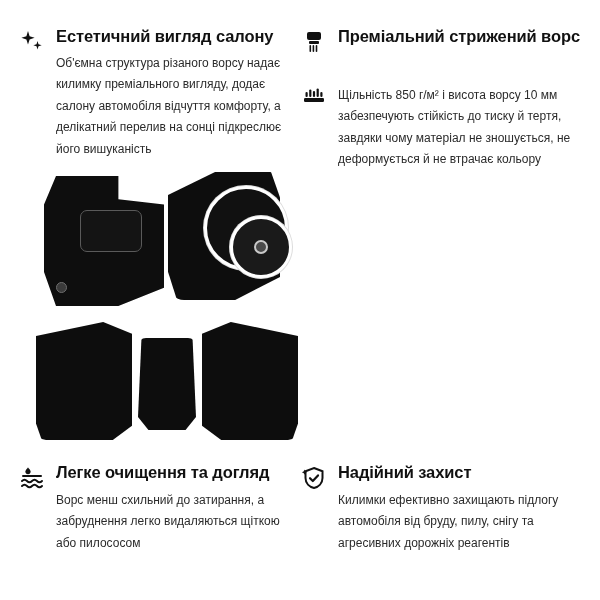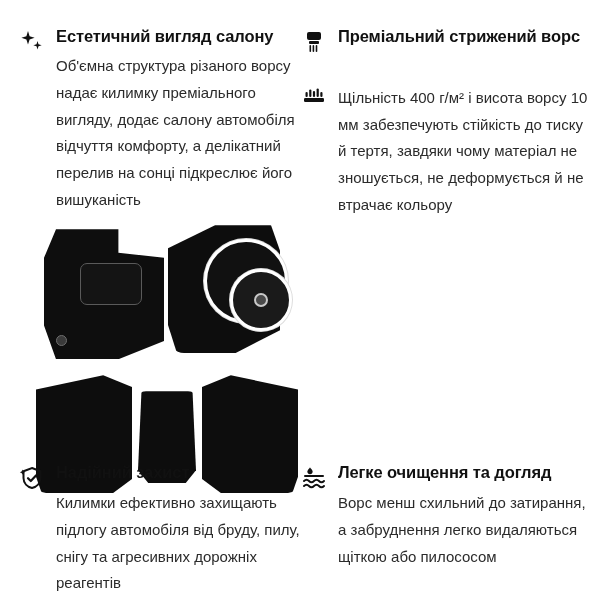--- a/index.html
+++ b/index.html
@@ -34,21 +34,21 @@
     margin-top: 2px;
   }
   .feature h3 {
     font-size: 16.5px;
     font-weight: bold;
     line-height: 1.22;
     letter-spacing: -0.1px;
     color: #111;
   }
   .feature p {
-    font-size: 15px;
+    font-size: 12px;
     line-height: 1.78;
     color: #2b2b2b;
     margin-top: 7px;
     max-width: 252px;
   }
 
   
   .col-left  { grid-column: 1; }
   .col-right { grid-column: 2; }
 
@@ -233,54 +233,54 @@
           <svg width="26" height="26" viewBox="0 0 26 26">
             <rect x="3" y="17" width="20" height="4" rx="1.2" fill="#111"></rect>
             <rect x="4.5" y="11" width="2.2" height="5" rx="1.1" fill="#111"></rect>
             <rect x="8.2" y="8.5" width="2.2" height="7.5" rx="1.1" fill="#111"></rect>
             <rect x="11.9" y="10" width="2.2" height="6" rx="1.1" fill="#111"></rect>
             <rect x="15.6" y="7.5" width="2.2" height="8.5" rx="1.1" fill="#111"></rect>
             <rect x="19.3" y="11" width="2.2" height="5" rx="1.1" fill="#111"></rect>
           </svg>
         </div>
         <div>
-          <p>Щільність 400 г/м² і висота ворсу 10 мм забезпечують стійкість до тиску й тертя, завдяки чому матеріал не зношується, не деформується й не втрачає кольору</p>
+          <p>Щільність 850 г/м² і висота ворсу 10 мм забезпечують стійкість до тиску й тертя, завдяки чому матеріал не зношується, не деформується й не втрачає кольору</p>
         </div>
       </div>
 
 
     </div>
   </div>
 
   <div class="bottom">
-
-    <div class="feature">
-      <div class="ic">
-        <svg width="26" height="26" viewBox="0 0 26 26">
-          <path d="M13 3 L21.5 6.2 V13 C21.5 18.2 17.6 21.8 13 23 C8.4 21.8 4.5 18.2 4.5 13 V6.2 Z" fill="none" stroke="#111" stroke-width="2"></path>
-          <path d="M9 13.2 L11.8 16 L17 10.4" fill="none" stroke="#111" stroke-width="2.2" stroke-linecap="round" stroke-linejoin="round"></path>
-          <path d="M3.4 4.6 L4.2 6.4 L6 7.2 L4.2 8 L3.4 9.8 L2.6 8 L0.8 7.2 L2.6 6.4 Z" fill="#111"></path>
-        </svg>
-      </div>
-      <div>
-        <h3>Надійний захист</h3>
-        <p>Килимки ефективно захищають підлогу автомобіля від бруду, пилу, снігу та агресивних дорожніх реагентів</p>
-      </div>
-    </div>
 
     <div class="feature">
       <div class="ic">
         <svg width="26" height="26" viewBox="0 0 26 26">
           <path d="M9 2.5 C9 2.5 11.6 5 11.6 6.6 A2.6 2.6 0 0 1 6.4 6.6 C6.4 5 9 2.5 9 2.5 Z" fill="#111"></path>
           <rect x="3" y="10" width="20" height="2.1" rx="1" fill="#111"></rect>
           <path d="M3 16 q2.5 -2.4 5 0 t5 0 t5 0 t5 0" stroke="#111" stroke-width="2" fill="none" stroke-linecap="round"></path>
           <path d="M3 21 q2.5 -2.4 5 0 t5 0 t5 0 t5 0" stroke="#111" stroke-width="2" fill="none" stroke-linecap="round"></path>
         </svg>
       </div>
       <div>
         <h3>Легке очищення та догляд</h3>
         <p>Ворс менш схильний до затирання, а забруднення легко видаляються щіткою або пилососом</p>
       </div>
     </div>
 
+    <div class="feature">
+      <div class="ic">
+        <svg width="26" height="26" viewBox="0 0 26 26">
+          <path d="M13 3 L21.5 6.2 V13 C21.5 18.2 17.6 21.8 13 23 C8.4 21.8 4.5 18.2 4.5 13 V6.2 Z" fill="none" stroke="#111" stroke-width="2"></path>
+          <path d="M9 13.2 L11.8 16 L17 10.4" fill="none" stroke="#111" stroke-width="2.2" stroke-linecap="round" stroke-linejoin="round"></path>
+          <path d="M3.4 4.6 L4.2 6.4 L6 7.2 L4.2 8 L3.4 9.8 L2.6 8 L0.8 7.2 L2.6 6.4 Z" fill="#111"></path>
+        </svg>
+      </div>
+      <div>
+        <h3>Надійний захист</h3>
+        <p>Килимки ефективно захищають підлогу автомобіля від бруду, пилу, снігу та агресивних дорожніх реагентів</p>
+      </div>
+    </div>
+
   </div>
 
 </div>
 
 </body></html>

